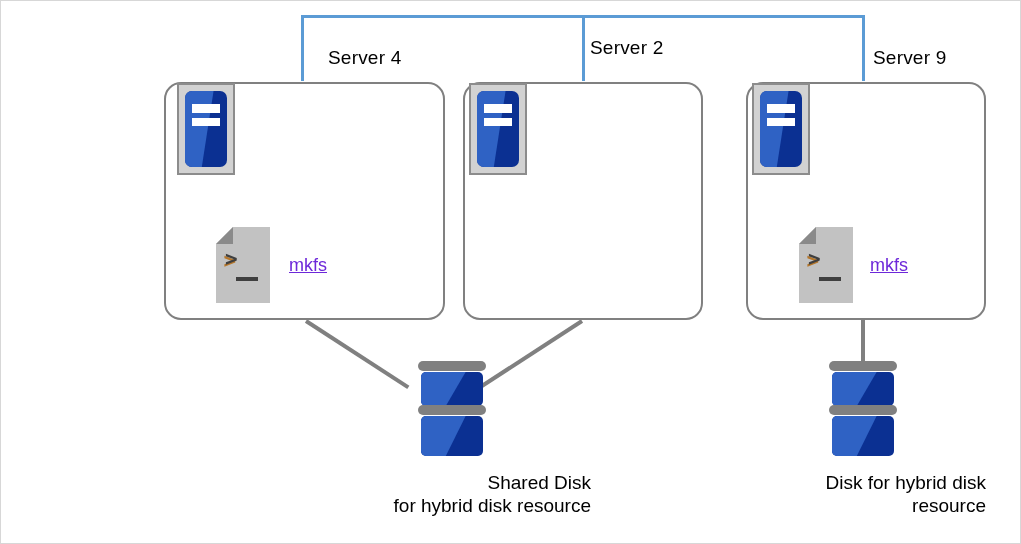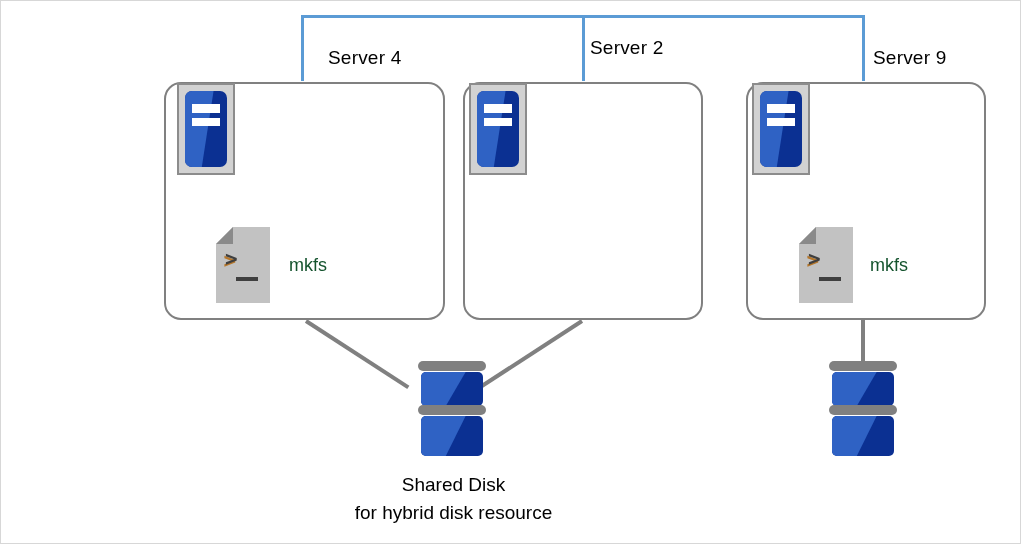--- a/index.html
+++ b/index.html
@@ -135,22 +135,23 @@
     position: absolute;
     left: 20px;
     top: 50px;
     width: 22px;
     height: 3.5px;
     background: #3f3f3f;
   }
   .mkfs-label {
     position: absolute;
     font-size: 18px;
-    color: #14532d;
+    color: #6d28d9;
     white-space: nowrap;
+    text-decoration: underline;
   }
 
   
   .disk {
     position: absolute;
     width: 68px;
     height: 97px;
   }
   .disk .gbar {
     position: absolute;
@@ -192,22 +193,22 @@
     position: absolute;
     background: #808080;
     width: 4px;
   }
 
   
   .caption {
     position: absolute;
     font-size: 19px;
     color: #000000;
-    text-align: center;
-    line-height: 28px;
+    text-align: right;
+    line-height: 23px;
     white-space: pre-line;
   }
 </style>
 </head>
 <body>
 
 <div id="canvas">
 
   <div class="net-bracket">
     <div class="net-h"></div>
@@ -283,14 +284,16 @@
   <div class="caption" style="left:315px; top:470px; width:275px;">Shared Disk
 for hybrid disk resource</div>
 
   <div class="disk" style="left:828px; top:360px;">
     <div class="gbar g1"></div>
     <div class="blk k1"></div>
     <div class="gbar g2"></div>
     <div class="blk k2"></div>
   </div>
 
+  <div class="caption" style="left:740px; top:470px; width:245px;">Disk for hybrid disk
+resource</div>
 
 </div>
 
 </body></html>

